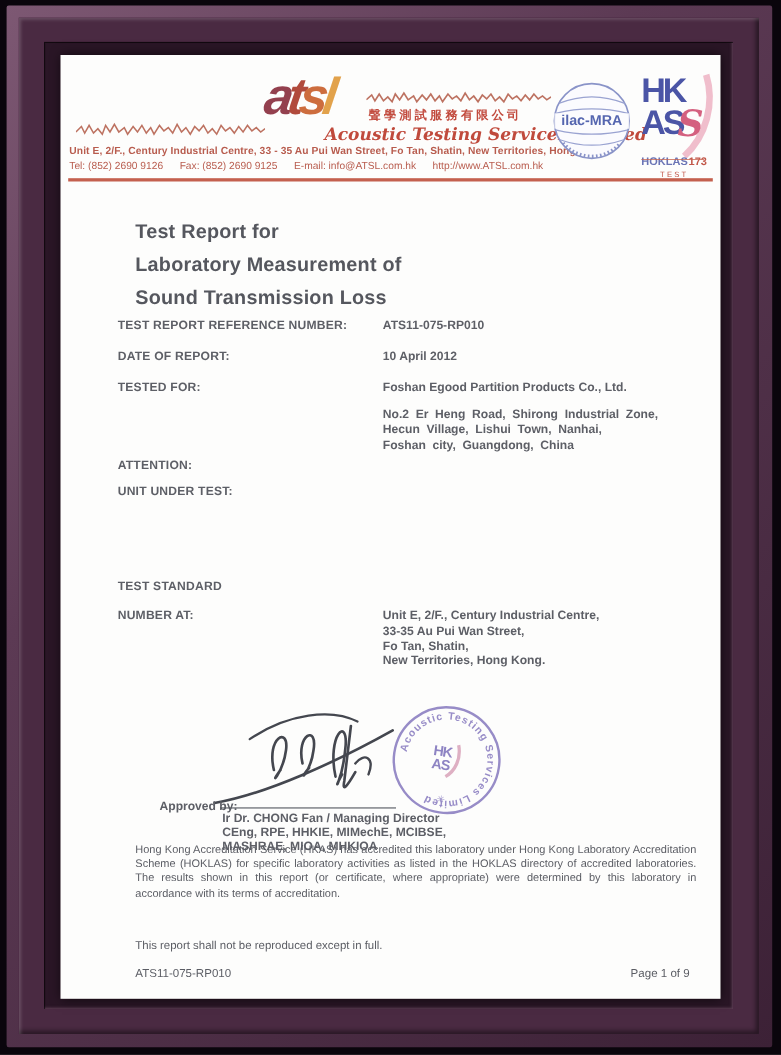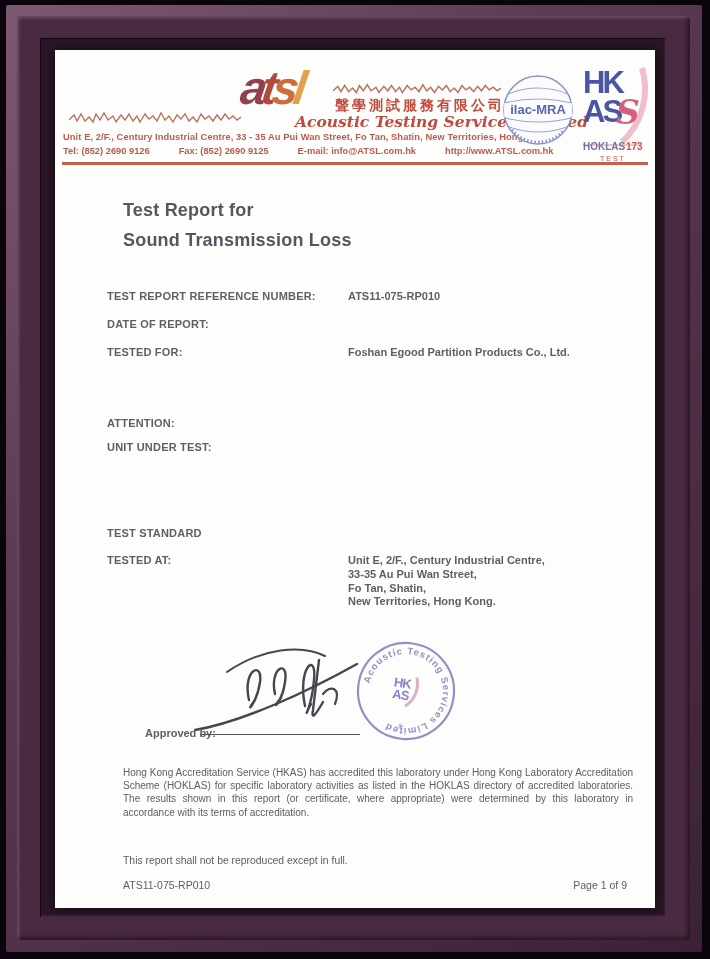--- a/index.html
+++ b/index.html
@@ -19,28 +19,28 @@
 
   
   .page{position:absolute;left:55px;top:50px;width:600px;height:858px;
     background:#fdfdfc;box-shadow:0 0 10px rgba(0,0,0,.65);}
   .abs{position:absolute;}
 
   
   .logo-word{position:absolute;left:186px;top:14px;font-weight:bold;font-style:italic;
     font-size:47px;letter-spacing:-5px;transform:skewX(-8deg);line-height:1;}
   .logo-word span{display:inline-block;}
-  .zh-name{position:absolute;left:280px;top:47px;font-size:14px;font-weight:bold;
+  .zh-name{position:absolute;left:280px;top:47px;font-size:11px;font-weight:bold;
     color:#c24b3e;letter-spacing:3px;white-space:nowrap;}
   .en-name{position:absolute;left:240px;top:62px;font-family:"DejaVu Serif",serif;
     font-style:italic;font-weight:bold;font-size:15.5px;color:#c04a3c;white-space:nowrap;}
   .hdr-addr{position:absolute;left:8px;top:82px;font-size:9.3px;font-weight:bold;
     color:#b85c4e;white-space:nowrap;letter-spacing:.1px;}
-  .hdr-contact{position:absolute;left:8px;top:96px;font-size:9.3px;font-weight:bold;
-    color:#b85c4e;display:flex;gap:29px;white-space:nowrap;}
+  .hdr-contact{position:absolute;left:8px;top:96px;font-size:9.3px;font-weight:normal;
+    color:#b85c4e;display:flex;gap:15px;white-space:nowrap;}
   .hdr-rule{position:absolute;left:7px;top:112px;width:586px;height:2.5px;background:#c4604e;}
 
   
   .title{position:absolute;left:68px;top:145px;font-size:18px;font-weight:bold;
     color:#55575e;line-height:30px;letter-spacing:.2px;}
 
   
   .lbl{position:absolute;left:52px;font-size:11px;font-weight:bold;color:#5d5f66;
     letter-spacing:.2px;white-space:nowrap;}
   .val{position:absolute;left:293px;width:290px;font-size:11px;font-weight:bold;
@@ -114,38 +114,43 @@
     <text x="1" y="84" font-family="Liberation Sans,sans-serif" font-size="10" font-weight="bold" fill="#6a74b5">HOKLAS</text>
     <text x="44" y="84" font-family="Liberation Sans,sans-serif" font-size="10" font-weight="bold" fill="#c2584a">173</text>
     <line x1="1" y1="79" x2="58" y2="79" stroke="#c96753" stroke-width="0.9" opacity="0.8"></line>
     <text x="18" y="95" font-family="Liberation Sans,sans-serif" font-size="7" letter-spacing="2" fill="#c2584a">TEST</text>
   </svg>
 
   <div class="hdr-rule"></div>
 
   <div class="title">
     <div>Test Report for</div>
+    <div>Laboratory Measurement of</div>
     <div>Sound Transmission Loss</div>
   </div>
 
   <div class="lbl" style="top:240px;">TEST REPORT REFERENCE NUMBER:</div>
   <div class="val" style="top:240px;">ATS11-075-RP010</div>
 
   <div class="lbl" style="top:268px;">DATE OF REPORT:</div>
+  <div class="val" style="top:268px;">10 April 2012</div>
 
   <div class="lbl" style="top:296px;">TESTED FOR:</div>
   <div class="val" style="top:296px;">Foshan Egood Partition Products Co., Ltd.</div>
+  <div class="val lines just" style="top:321px;">No.2 Er Heng Road, Shirong Industrial Zone,
+Hecun Village, Lishui Town, Nanhai,
+Foshan city, Guangdong, China</div>
 
   <div class="lbl" style="top:367px;">ATTENTION:</div>
 
   <div class="lbl" style="top:391px;">UNIT UNDER TEST:</div>
 
   <div class="lbl" style="top:477px;">TEST STANDARD</div>
 
-  <div class="lbl" style="top:504px;">TESTED AT:</div>
+  <div class="lbl" style="top:504px;">NUMBER AT:</div>
   <div class="val lines" style="top:504px;">Unit E, 2/F., Century Industrial Centre,
 33-35 Au Pui Wan Street,
 Fo Tan, Shatin,
 New Territories, Hong Kong.</div>
 
   <svg class="sig-svg" width="185" height="98" viewBox="0 0 185 98">
     <path d="M40,30 C75,6 115,2 138,14" fill="none" stroke="#44474f" stroke-width="2" stroke-linecap="round"></path>
     <path d="M8,88 C55,80 120,50 170,22" fill="none" stroke="#44474f" stroke-width="2.4" stroke-linecap="round"></path>
     <path d="M62,58 C55,28 76,18 73,40 C70,62 56,74 68,58" fill="none" stroke="#44474f" stroke-width="2.4" stroke-linecap="round"></path>
     <path d="M88,52 C82,26 102,16 98,40 C95,62 82,70 94,56" fill="none" stroke="#44474f" stroke-width="2.4" stroke-linecap="round"></path>
@@ -163,19 +168,24 @@
       <textPath href="#stamp-arc" startOffset="2">Acoustic  Testing  Services  Limited</textPath>
     </text>
     <text x="40" y="50" font-family="Liberation Sans,sans-serif" font-size="13" font-weight="bold" letter-spacing="-1" fill="#8277bd">HK</text>
     <text x="40" y="62" font-family="Liberation Sans,sans-serif" font-size="13" font-weight="bold" letter-spacing="-1" fill="#8277bd">AS</text>
     <path d="M62,38 C66,50 62,62 54,68" fill="none" stroke="#dba8bd" stroke-width="3"></path>
     <text x="49" y="92" font-size="9" fill="#8d80c2">✳</text>
   </svg>
 
   <div class="approved">Approved by:</div>
   <div class="sig-line"></div>
+  <div class="sig-name">
+    <div>Ir Dr. CHONG Fan / Managing Director</div>
+    <div class="lines">CEng, RPE, HHKIE, MIMechE, MCIBSE,
+MASHRAE, MIOA, MHKIOA</div>
+  </div>
 
   <div class="accred">Hong Kong Accreditation Service (HKAS) has accredited this laboratory under Hong Kong Laboratory Accreditation Scheme (HOKLAS) for specific laboratory activities as listed in the HOKLAS directory of accredited laboratories. The results shown in this report (or certificate, where appropriate) were determined by this laboratory in accordance with its terms of accreditation.</div>
   <div class="note">This report shall not be reproduced except in full.</div>
   <div class="ref">ATS11-075-RP010</div>
   <div class="pageno">Page 1 of 9</div>
 
 </div>
 
 </body></html>

